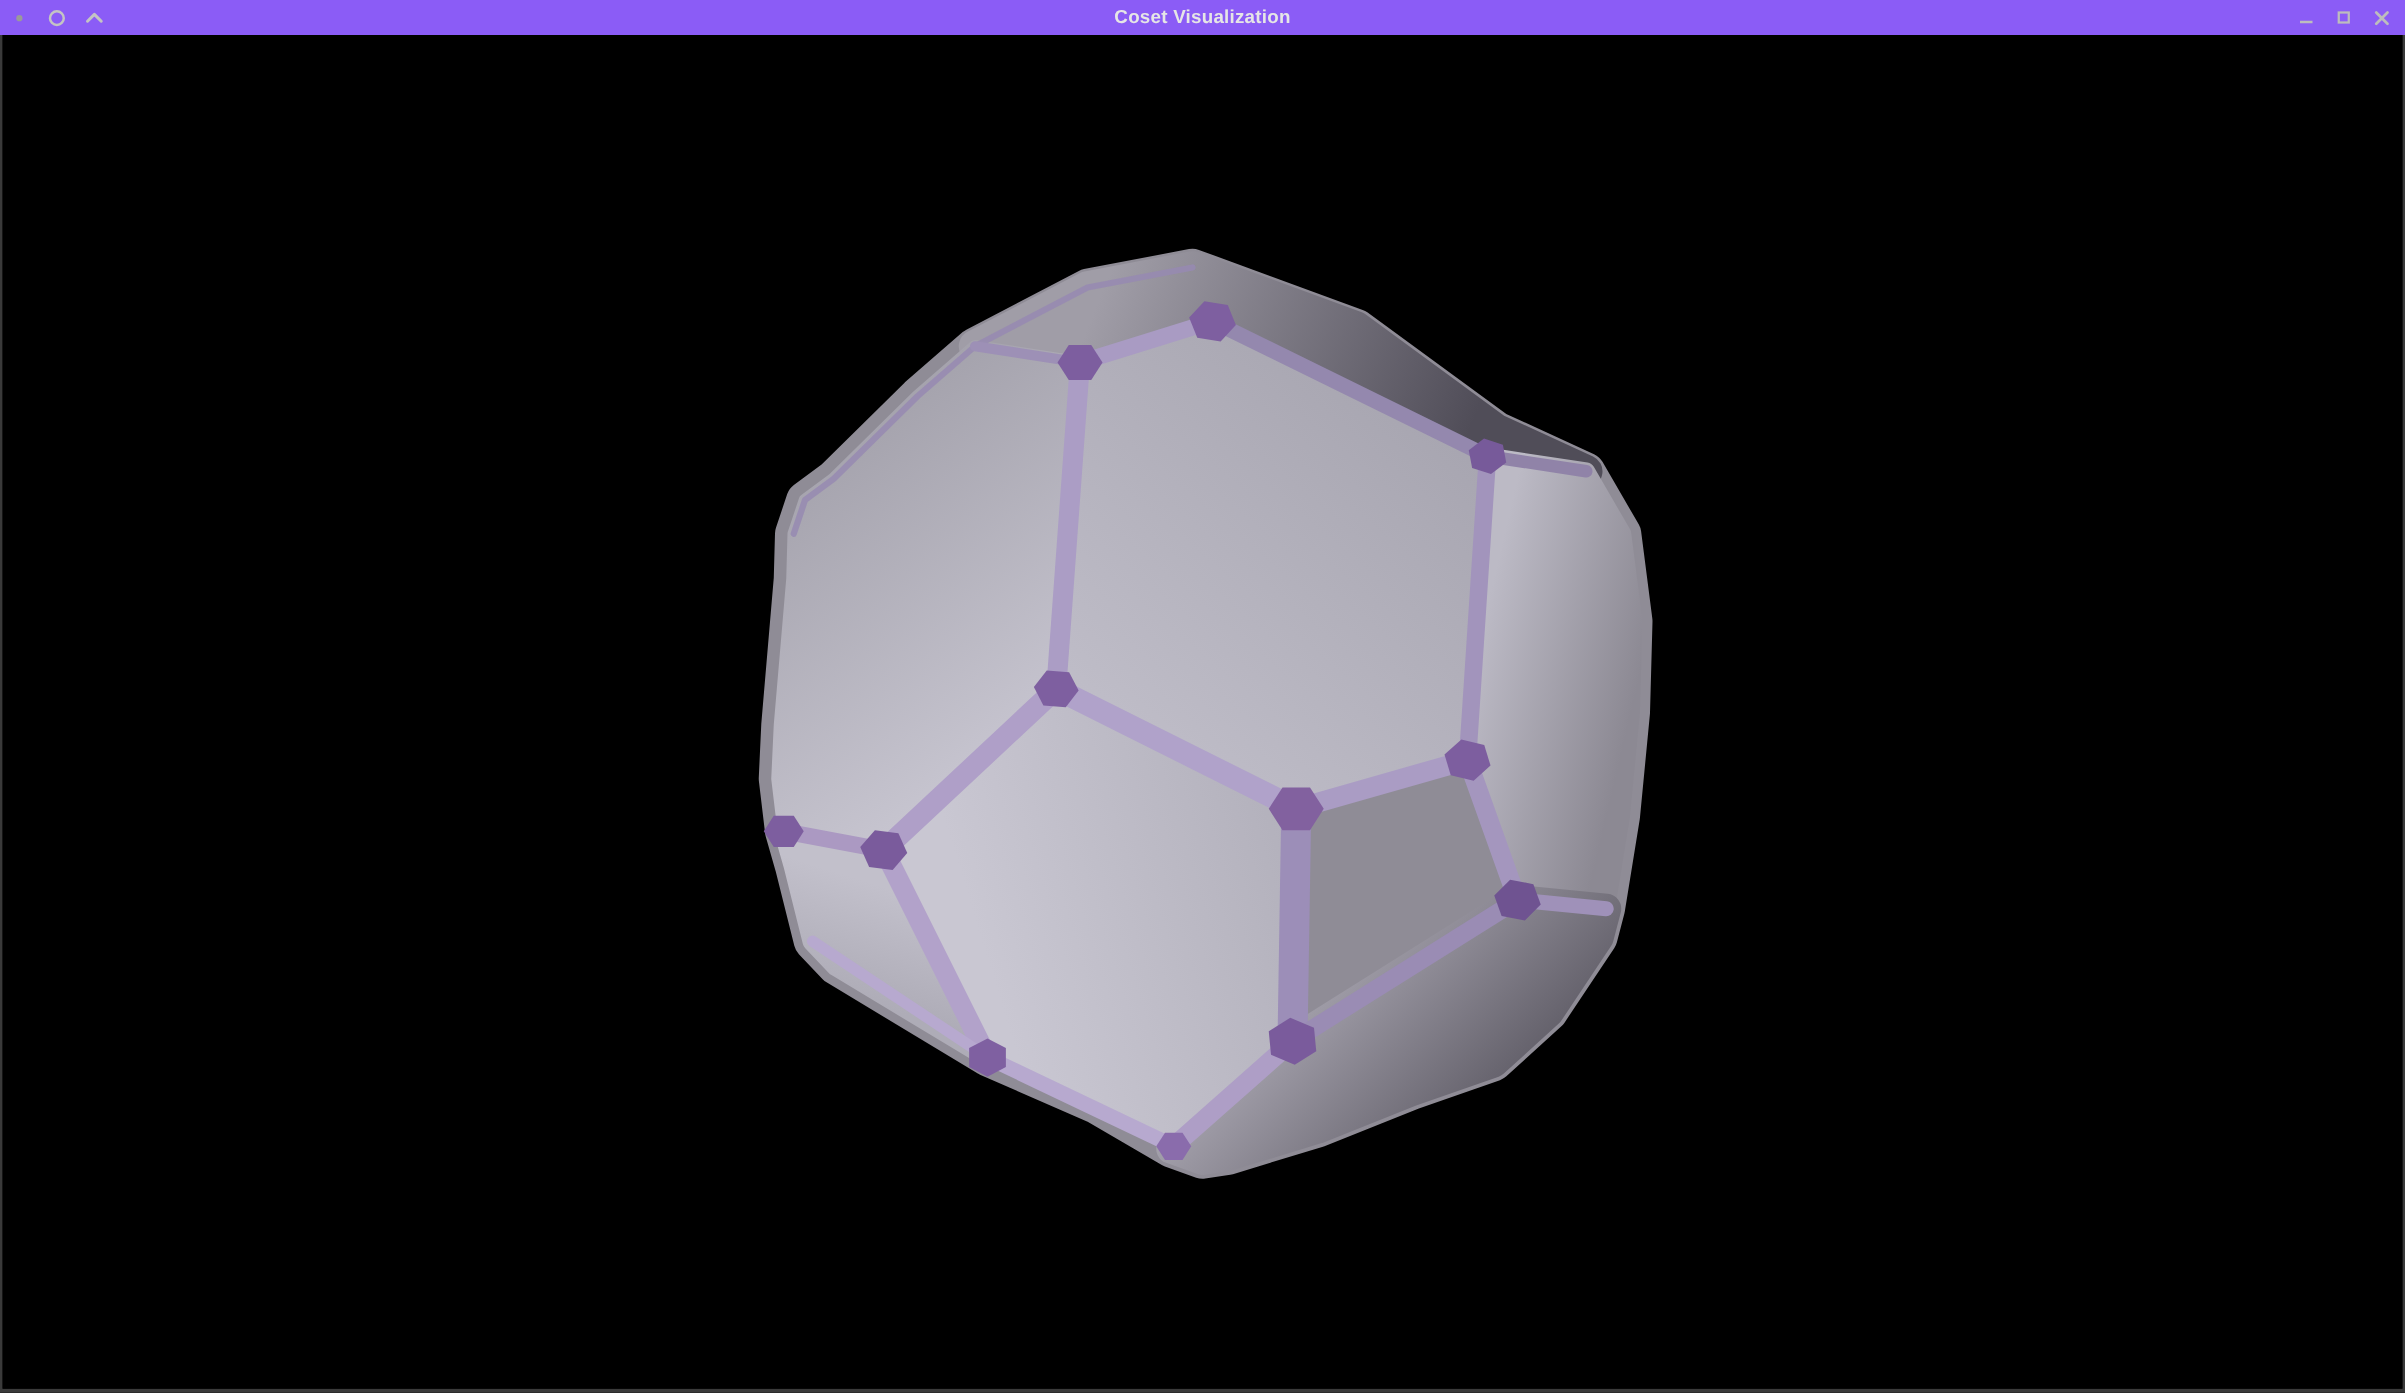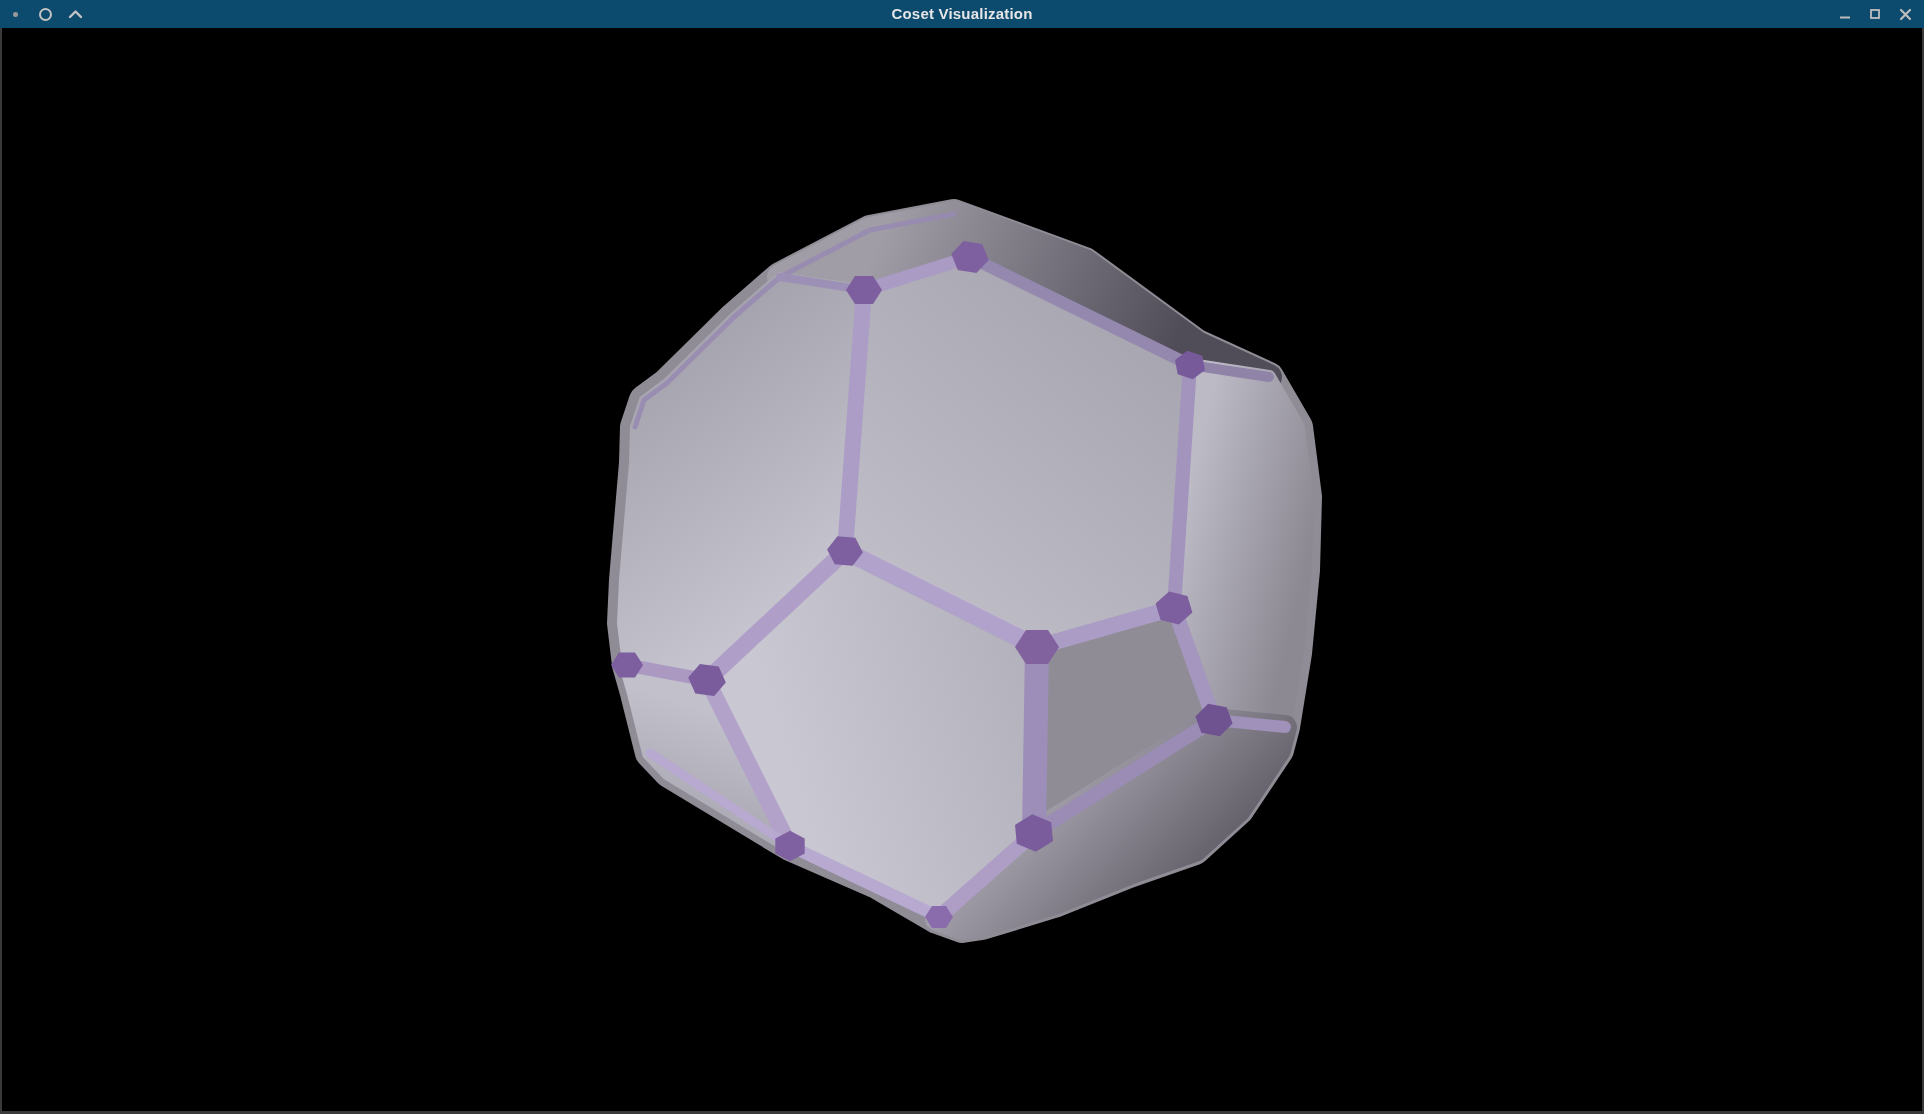--- a/index.html
+++ b/index.html
@@ -1,18 +1,18 @@
 <!DOCTYPE html>
 <html><head>
 <meta charset="utf-8">
 <title>Coset Visualization</title>
 <style>
   html,body{margin:0;padding:0;width:1924px;height:1114px;overflow:hidden;background:#3a3a3a;
     font-family:"Liberation Sans",sans-serif;}
-  .titlebar{position:absolute;top:0;left:0;width:1924px;height:28px;background:#0c4a6e;
+  .titlebar{position:absolute;top:0;left:0;width:1924px;height:28px;background:#8b5cf6;
     display:flex;align-items:center;}
   .tb-title{position:absolute;left:0;right:0;top:0;height:28px;line-height:28px;text-align:center;
     color:#e6e6e6;font-size:15px;font-weight:bold;letter-spacing:.2px;pointer-events:none;}
   .tb-left{position:absolute;left:0;top:0;height:28px;display:flex;align-items:center;}
   .tb-iconbtn{width:30px;height:28px;display:flex;align-items:center;justify-content:center;}
   .dot{width:5px;height:5px;border-radius:50%;background:#9a9a9a;}
   .ring{width:9px;height:9px;border:2px solid #c4c4c4;border-radius:50%;}
   .tb-right{position:absolute;right:4px;top:0;height:28px;display:flex;align-items:center;}
   .winbtn{width:30px;height:28px;display:flex;align-items:center;justify-content:center;}
   .canvas{position:absolute;top:28px;left:2px;right:2px;bottom:3px;background:#000;}

